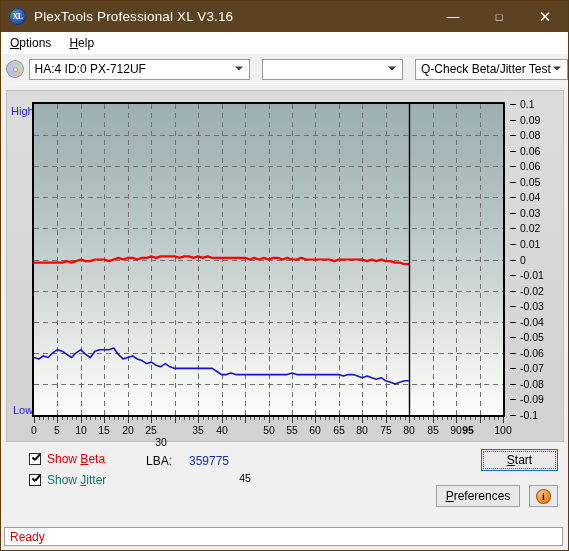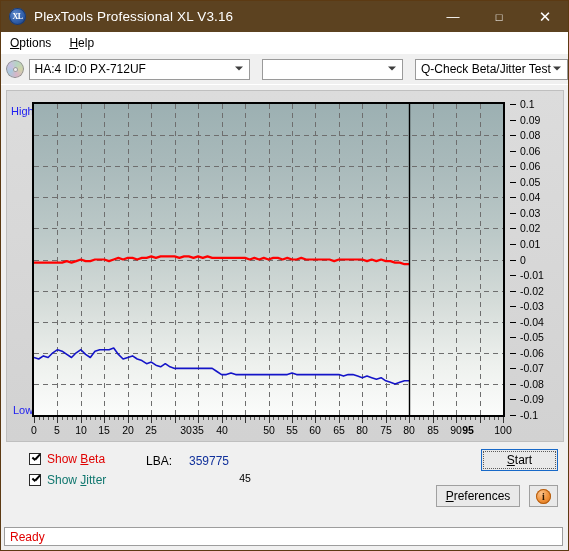--- a/index.html
+++ b/index.html
@@ -461,21 +461,21 @@
           <div class="xtickmin" style="left: 457px;"></div>
           <div class="xtickmin" style="left: 462px;"></div>
           <div class="xtickmin" style="left: 466px;"></div>
           <div class="xtickmaj" style="left: 471px;"></div>
           <div class="xlabel" style="left: 2px;">0</div>
           <div class="xlabel" style="left: 25px;">5</div>
           <div class="xlabel" style="left: 49px;">10</div>
           <div class="xlabel" style="left: 72px;">15</div>
           <div class="xlabel" style="left: 96px;">20</div>
           <div class="xlabel" style="left: 119px;">25</div>
-          <div class="xlabel" style="left: 154px;">30</div>
+          <div class="xlabel" style="left: 129px; margin-top: 12px;">30</div>
           <div class="xlabel" style="left: 166px;">35</div>
           <div class="xlabel" style="left: 190px;">40</div>
           <div class="xlabel" style="left: 213px; margin-top: 48px;">45</div>
           <div class="xlabel" style="left: 237px;">50</div>
           <div class="xlabel" style="left: 260px; text-align: center;">55</div>
           <div class="xlabel" style="left: 283px;">60</div>
           <div class="xlabel" style="left: 307px;">65</div>
           <div class="xlabel" style="left: 330px;">80</div>
           <div class="xlabel" style="left: 354px;">75</div>
           <div class="xlabel" style="left: 377px;">80</div>

